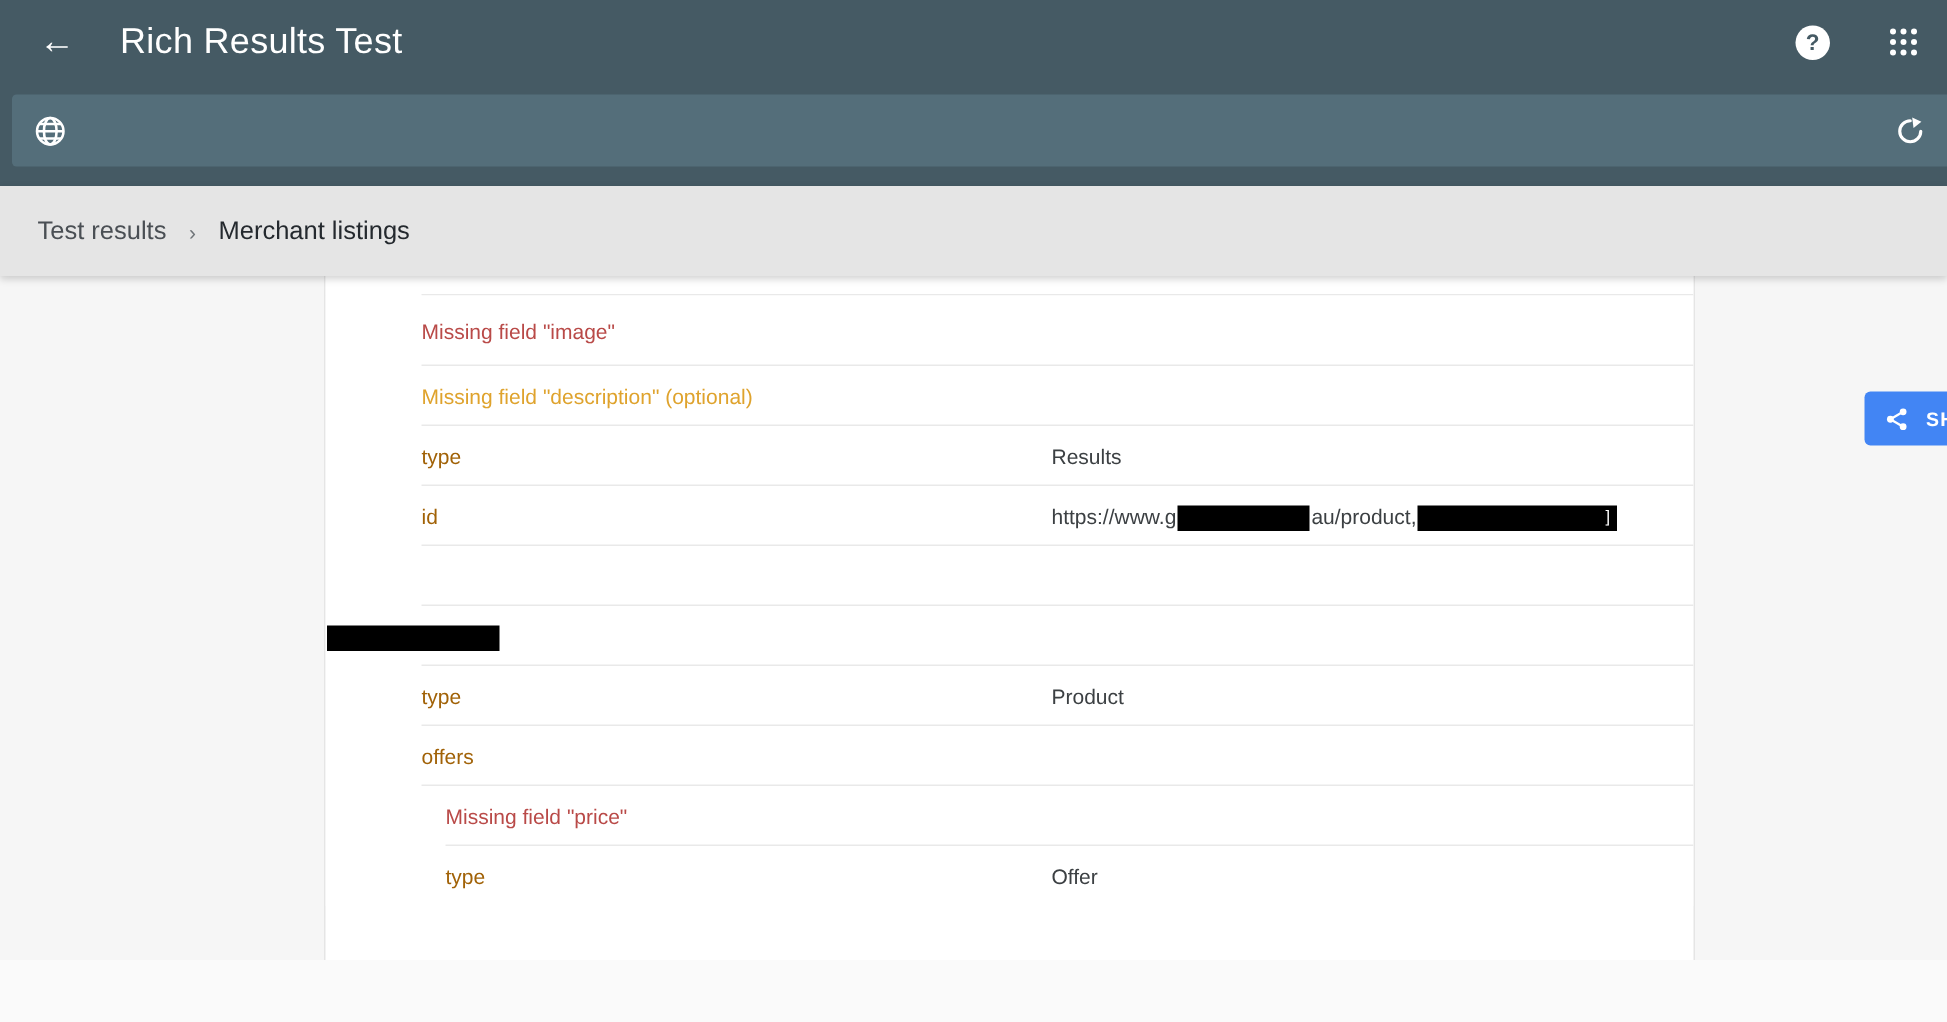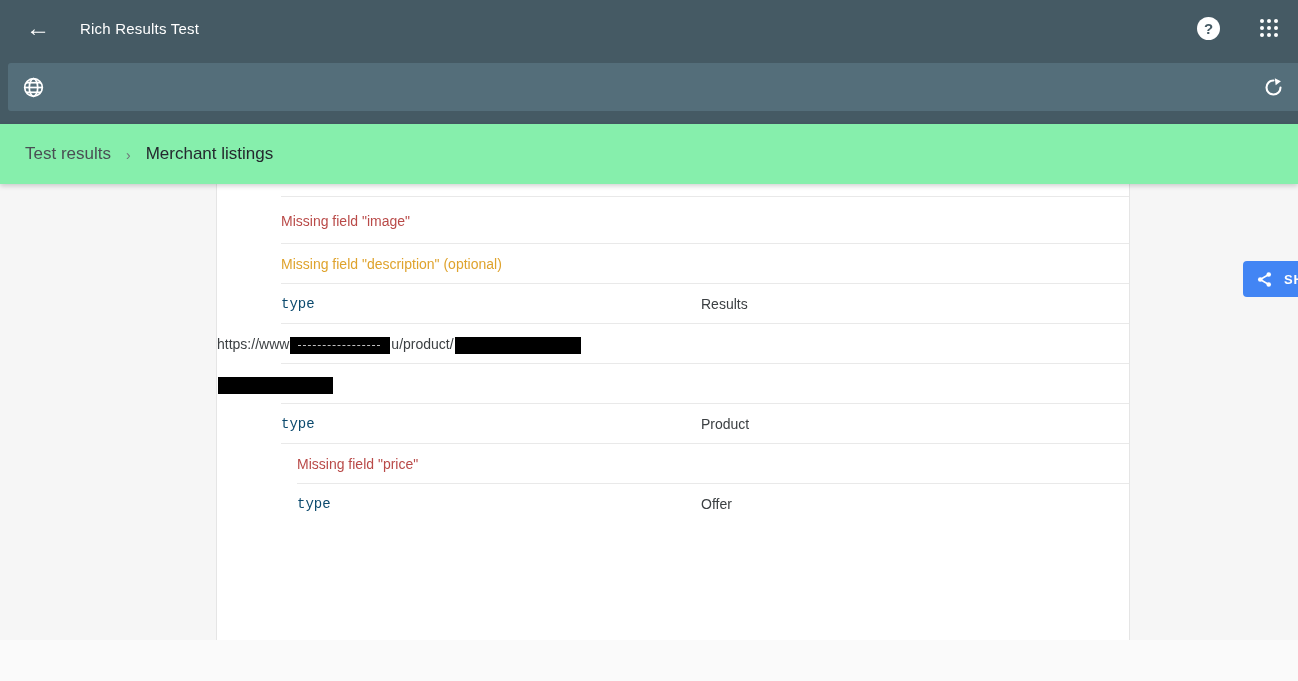--- a/index.html
+++ b/index.html
@@ -6,32 +6,32 @@
   .app{
     position:relative;width:1298px;height:681px;overflow:hidden;background:#fff;
     font-family:"Liberation Sans","DejaVu Sans",sans-serif;
     --c-topbar:#455a64;--c-urlbar:#546e7a;--c-accent:#4285f4;--c-error:#b94a48;--c-warning:#dfa32d;
   }
   
   .topbar{position:absolute;top:0;left:0;right:0;height:124px;background:var(--c-topbar);}
   .topbar-row{height:56px;display:flex;align-items:center;padding:0 10px 0 16px;}
   .icon-btn{background:none;border:none;padding:0;cursor:pointer;display:flex;align-items:center;justify-content:center;}
   .back-btn{color:#fff;font-size:24px;width:32px;height:32px;margin-left:6px;}
-  .app-title{color:#fff;font-size:15px;font-weight:500;margin-left:26px;letter-spacing:.2px;}
+  .app-title{color:#fff;font-size:24px;font-weight:500;margin-left:26px;letter-spacing:.2px;}
   .topbar-actions{margin-left:auto;display:flex;align-items:center;gap:40px;padding-right:10px;}
   .help-btn{width:23px;height:23px;border-radius:50%;background:#fff;color:var(--c-topbar);
     font-size:15px;font-weight:bold;line-height:23px;text-align:center;}
   .apps-grid{display:grid;grid-template-columns:repeat(3,4px);grid-template-rows:repeat(3,4px);gap:3px;}
   .apps-grid i{width:4px;height:4px;border-radius:50%;background:#fff;}
   
   .urlbar{position:absolute;left:8px;right:0;top:63px;height:48px;background:var(--c-urlbar);
     border-radius:3px 0 0 3px;display:flex;align-items:center;padding:0 14px;}
   .url-input{flex:1;height:100%;display:flex;align-items:center;color:#eceff1;font-size:14px;margin:0 14px;}
   
-  .breadcrumb-bar{position:absolute;top:124px;left:0;right:0;height:60px;background:#86efac;
+  .breadcrumb-bar{position:absolute;top:124px;left:0;right:0;height:60px;background:#e5e5e5;
     box-shadow:0 2px 5px rgba(0,0,0,0.18);z-index:3;}
   .breadcrumb{position:absolute;left:25px;top:0;height:100%;display:flex;align-items:center;font-size:17px;}
   .crumb-parent{color:#4a4f54;cursor:pointer;}
   .crumb-sep{margin:0 15px;color:#6f7478;font-size:14px;position:relative;top:1px;}
   .crumb-current{color:#24292e;font-weight:normal;}
   .share-btn{position:absolute;left:1243px;top:137px;height:36px;width:130px;border:none;border-radius:4px;
     background:var(--c-accent);color:#fff;display:flex;align-items:center;gap:11px;padding:0 13px;
     font-family:inherit;font-size:13px;font-weight:bold;letter-spacing:.9px;cursor:pointer;}
   
   .content{position:absolute;top:184px;left:0;right:0;bottom:41px;background:#f6f6f6;}
@@ -40,21 +40,21 @@
   .row{position:relative;height:40px;display:flex;align-items:center;font-size:14px;background:#fff;}
   .row::after{content:"";position:absolute;left:64px;right:0;bottom:0;height:1px;background:#e9e9e9;}
   .row.indent-1::after{left:80px;}
   .row:last-child::after{display:none;}
   .row--spacer{height:13px;}
   .row--tall{height:47px;}
   .msg{padding-left:64px;}
   .indent-1 .msg{padding-left:80px;}
   .row--error .msg{color:var(--c-error);}
   .row--warning .msg{color:var(--c-warning);}
-  .label{color:#0c4a6e;box-sizing:border-box;width:484px;padding-left:64px;flex:none;font-family:Liberation Mono, monospace;}
+  .label{color:#a16207;box-sizing:border-box;width:484px;padding-left:64px;flex:none;}
   .indent-1 .label{padding-left:80px;}
   .value{color:#3c4043;display:flex;align-items:center;white-space:nowrap;}
   .redact{display:inline-block;height:17px;background:#000;position:relative;top:1px;margin:0 1px;flex:none;}
   .redact .tail{position:absolute;right:5px;top:1px;color:#fff;font-size:11px;line-height:15px;}
   .redact--dashed::before{content:"";position:absolute;left:8px;right:10px;top:8px;
     border-top:1px dashed rgba(255,255,255,0.75);}
   .footer-band{position:absolute;left:0;right:0;bottom:0;height:41px;background:#fafafa;}
   svg{display:block;}
 </style>
 </head>
@@ -138,35 +138,44 @@
           <span class="msg">Missing field "image"</span>
         </div>
         <div class="row row--warning">
           <span class="msg">Missing field "description" (optional)</span>
         </div>
         <div class="row row--field">
           <span class="label">type</span>
           <span class="value">Results</span>
         </div>
         <div class="row row--field">
+          <span class="label">id</span>
           <span class="value">
-            <span>https://www</span>
-            <span class="redact redact--dashed" style="width: 100px;"></span>
-            <span>u/product/</span>
-            <span class="redact" style="width: 126px;"></span>
+            <span>https://www.g</span>
+            <span class="redact" style="width: 88px;"></span>
+            <span>au/product,</span>
+            <span class="redact" style="width: 133px;">
+              <span class="tail">]</span>
+            </span>
           </span>
+        </div>
+        <div class="row row--field">
         </div>
         <div class="row row--field">
           <span class="value">
             <span class="redact" style="width: 115px;"></span>
           </span>
         </div>
         <div class="row row--field">
           <span class="label">type</span>
           <span class="value">Product</span>
+        </div>
+        <div class="row row--field">
+          <span class="label">offers</span>
+          <span class="value"></span>
         </div>
         <div class="row row--error indent-1">
           <span class="msg">Missing field "price"</span>
         </div>
         <div class="row row--field indent-1">
           <span class="label">type</span>
           <span class="value">Offer</span>
         </div>
       </section>
   </main>

